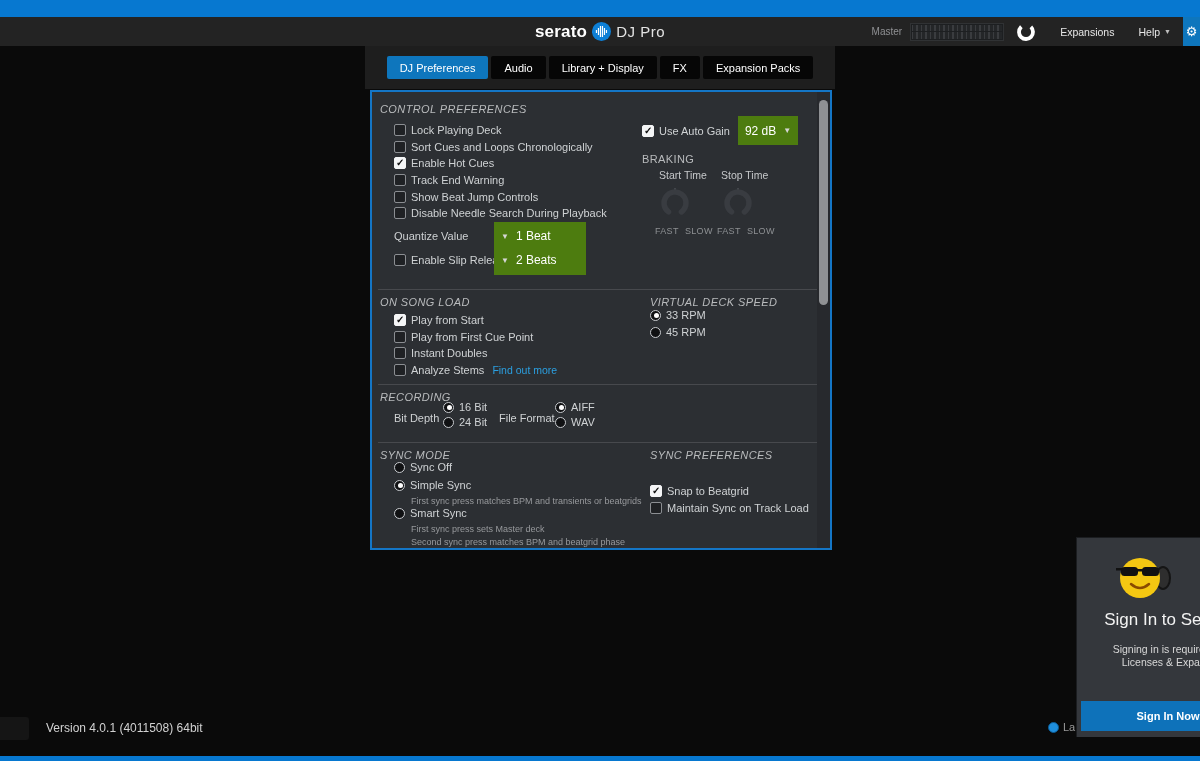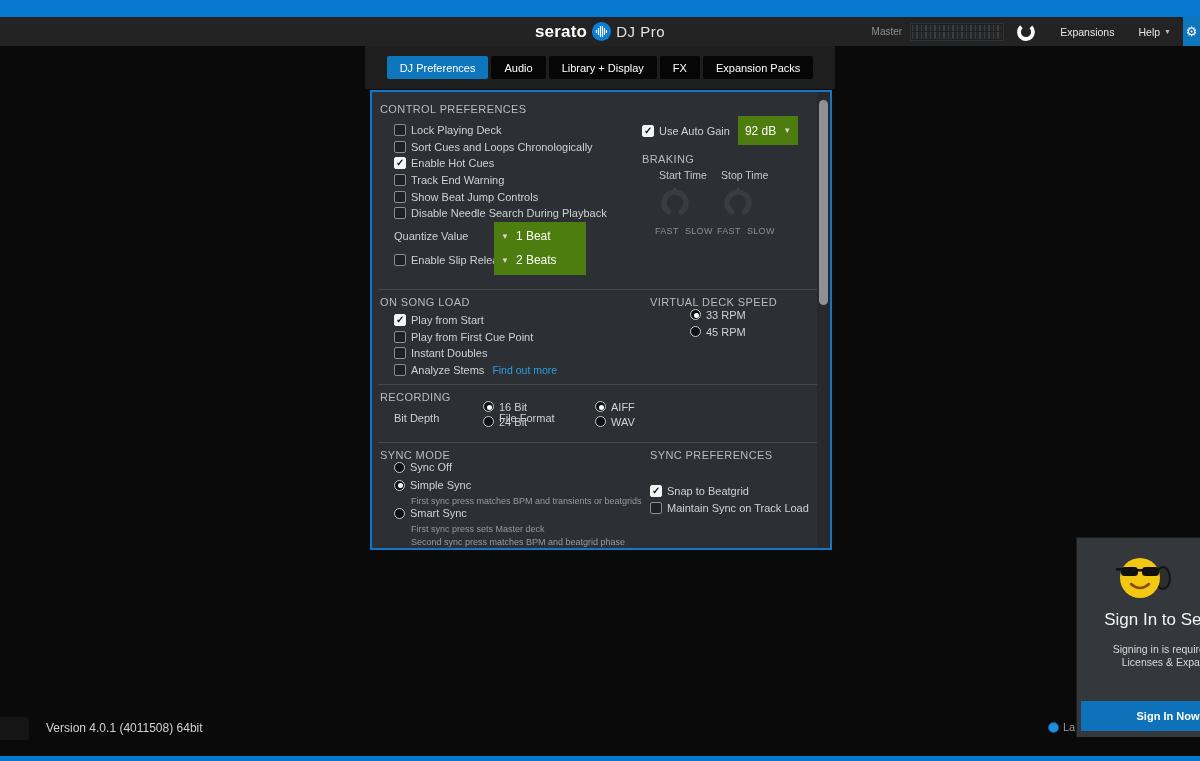--- a/index.html
+++ b/index.html
@@ -40,36 +40,36 @@
 
   
   .pane { position:absolute; left:370px; top:90px; width:462px; height:460px;
     border:2px solid #1476c6; background:#2c2f33; }
   .divider { height:1px; background:#47494d; margin:0 6px; }
   .sec { position:relative; }
   .sec-cp { height:197px; }
   .sec-osl { height:94px; }
   .sec-rec { height:57px; }
   .sec-sync { height:105px; }
-  .sec-title { font-size:11px; color:#b9bbbd; letter-spacing:.4px; padding:8px 0 0 8px; }
+  .sec-title { font-size:11px; color:#b9bbbd; letter-spacing:.4px; padding:8px 0 0 8px;font-style:italic; }
   .sec-cp .sec-title { padding-top:11px; }
 
   .chk-list { margin:7px 0 0 22px; }
   .chk-row { height:16.6px; display:flex; align-items:center; cursor:pointer; }
   .cb { width:12px; height:12px; border:1px solid #8b8e92; background:#1f2124; border-radius:2px;
     flex:none; position:relative; }
   .cb.checked { background:#f4f5f6; border-color:#f4f5f6; }
   .cb.checked::after { content:"✓"; color:#0b0b0b; font-size:10px; font-weight:bold;
     position:absolute; top:-1px; left:1px; }
   .lbl { font-size:11px; color:#cfd2d4; margin-left:5px; white-space:nowrap; }
   .radio { width:11px; height:11px; border:1.5px solid #c9ccd0; border-radius:50%;
     background:#101113; flex:none; position:relative; }
   .radio.sel::after { content:""; position:absolute; width:5px; height:5px; background:#fff;
     border-radius:50%; top:2.5px; left:2.5px; }
-  .radio-row { display:flex; cursor:pointer;margin-left:40px; }
+  .radio-row { display:flex; align-items:center; cursor:pointer; }
 
   .dd { background:#4d7c0f; color:#fff; height:29px; display:inline-flex; align-items:center;
     font-size:12px; padding:0 7px; gap:7px; cursor:pointer; }
   .dd .arr { font-size:8px; color:#d6d6d6; }
 
   .q-row { display:flex; align-items:center; margin:6px 0 0 22px; height:17px; }
   .q-row .q-lbl { font-size:11px; color:#cfd2d4; width:100px; }
   .slip-row { display:flex; align-items:center; margin:7px 0 0 22px; height:17px; }
   .slip-row .lbl { width:83px; }
   .slip-row .dd { min-width:92px; }

